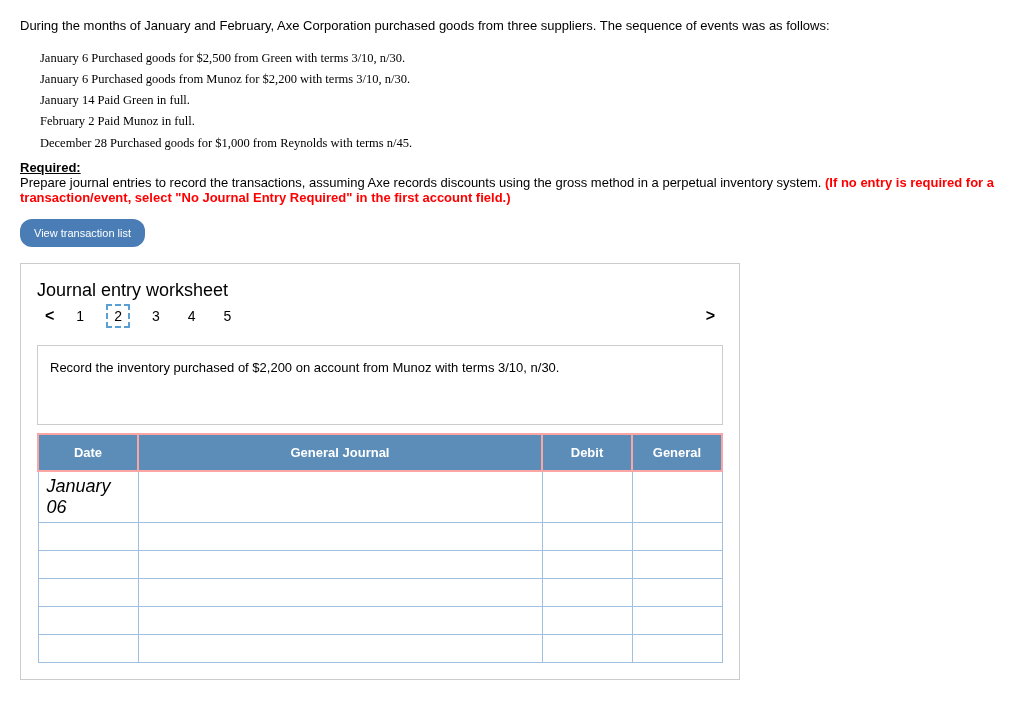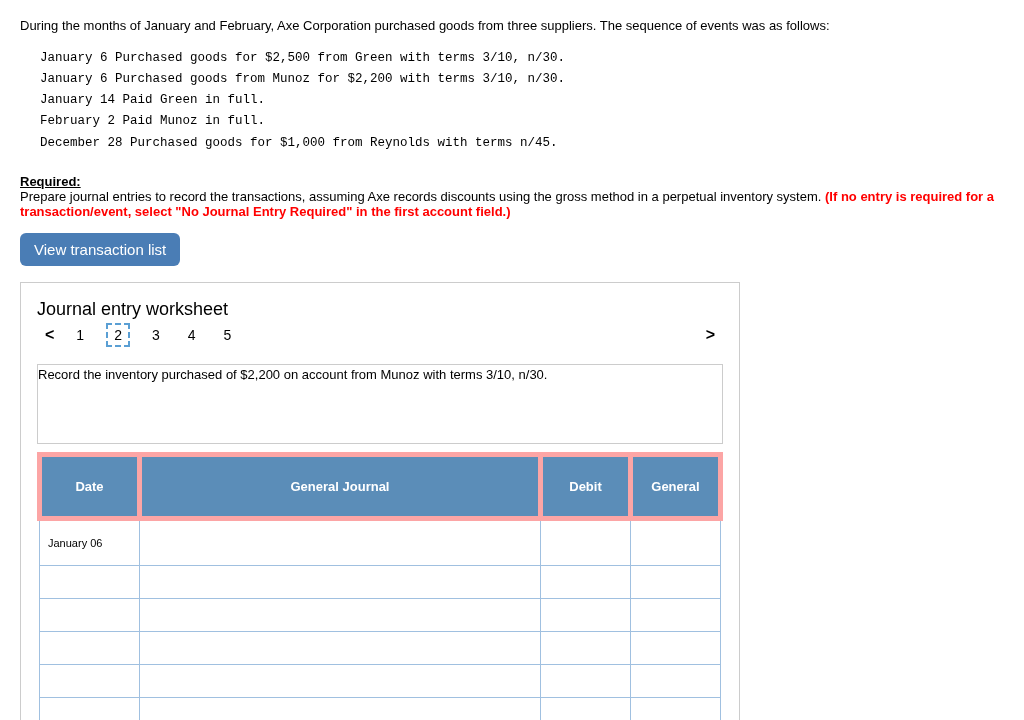--- a/index.html
+++ b/index.html
@@ -12,45 +12,45 @@
       font-size: 13px;
       background: #fff;
       color: #000;
       padding: 16px 20px;
     }
     .intro-text {
       margin-bottom: 12px;
       line-height: 1.5;
     }
     .event-list {
-      font-family: Liberation Mono, monospace;
+      font-family: Liberation Serif, serif;
       font-size: 12.5px;
-      margin: 10px 0 20px 20px;
+      margin: 10px 0 6px 20px;
       line-height: 1.7;
     }
     .required-section {
       margin-bottom: 14px;
     }
     .required-label {
       font-weight: bold;
       text-decoration: underline;
     }
     .red-instruction {
       color: red;
       font-weight: bold;
     }
     .view-transaction-btn {
       background-color: #4a7db5;
       color: white;
       border: none;
       padding: 8px 14px;
-      font-size: 15px;
+      font-size: 11px;
       cursor: pointer;
       margin-bottom: 16px;
-      border-radius: 6px;
+      border-radius: 12px;
     }
     .worksheet-container {
       border: 1px solid #ccc;
       padding: 16px;
       max-width: 720px;
     }
     .worksheet-title {
       font-size: 18px;
       font-weight: normal;
       margin-bottom: 2px;
@@ -79,41 +79,42 @@
       font-size: 14px;
       cursor: pointer;
       padding: 2px 6px;
     }
     .page-num.active {
       border: 2px dashed #5a9fd4;
       padding: 2px 6px;
     }
     .transaction-desc {
       border: 1px solid #ccc;
+      padding: 12px;
       margin-bottom: 8px;
       line-height: 1.6;
       font-size: 13px;
       min-height: 80px;
     }
     .note-text {
       color: #e05a00;
       font-size: 12px;
       margin-bottom: 8px;
     }
     .journal-table {
       width: 100%;
       border-collapse: collapse;
       font-size: 13px;
     }
     .journal-table th {
       background-color: #5b8db8;
       color: white;
-      padding: 22px 8px;
+      padding: 10px 8px;
       text-align: center;
-      border: 5px solid #fca5a5;
+      border: 2px solid #fca5a5;
     }
     .journal-table th.date-col {
       width: 100px;
     }
     .journal-table th.journal-col {
       width: auto;
     }
     .journal-table th.debit-col,
     .journal-table th.credit-col {
       width: 90px;
@@ -126,23 +127,24 @@
     .journal-table td input {
       width: 100%;
       height: 100%;
       border: none;
       outline: none;
       padding: 4px 6px;
       font-size: 13px;
       background: transparent;
     }
     .journal-table td.date-cell {
-      padding: 16px 8px;
-      font-size: 11px;
+      padding: 4px 8px;
+      font-size: 18px;
       vertical-align: middle;
+      font-style: italic;
     }
     .journal-table .first-row td {
       border-top: 2px solid #4a7db5;
     }
     .nav-right {
       margin-left: auto;
     }
   </style>
 </head>
 <body>

